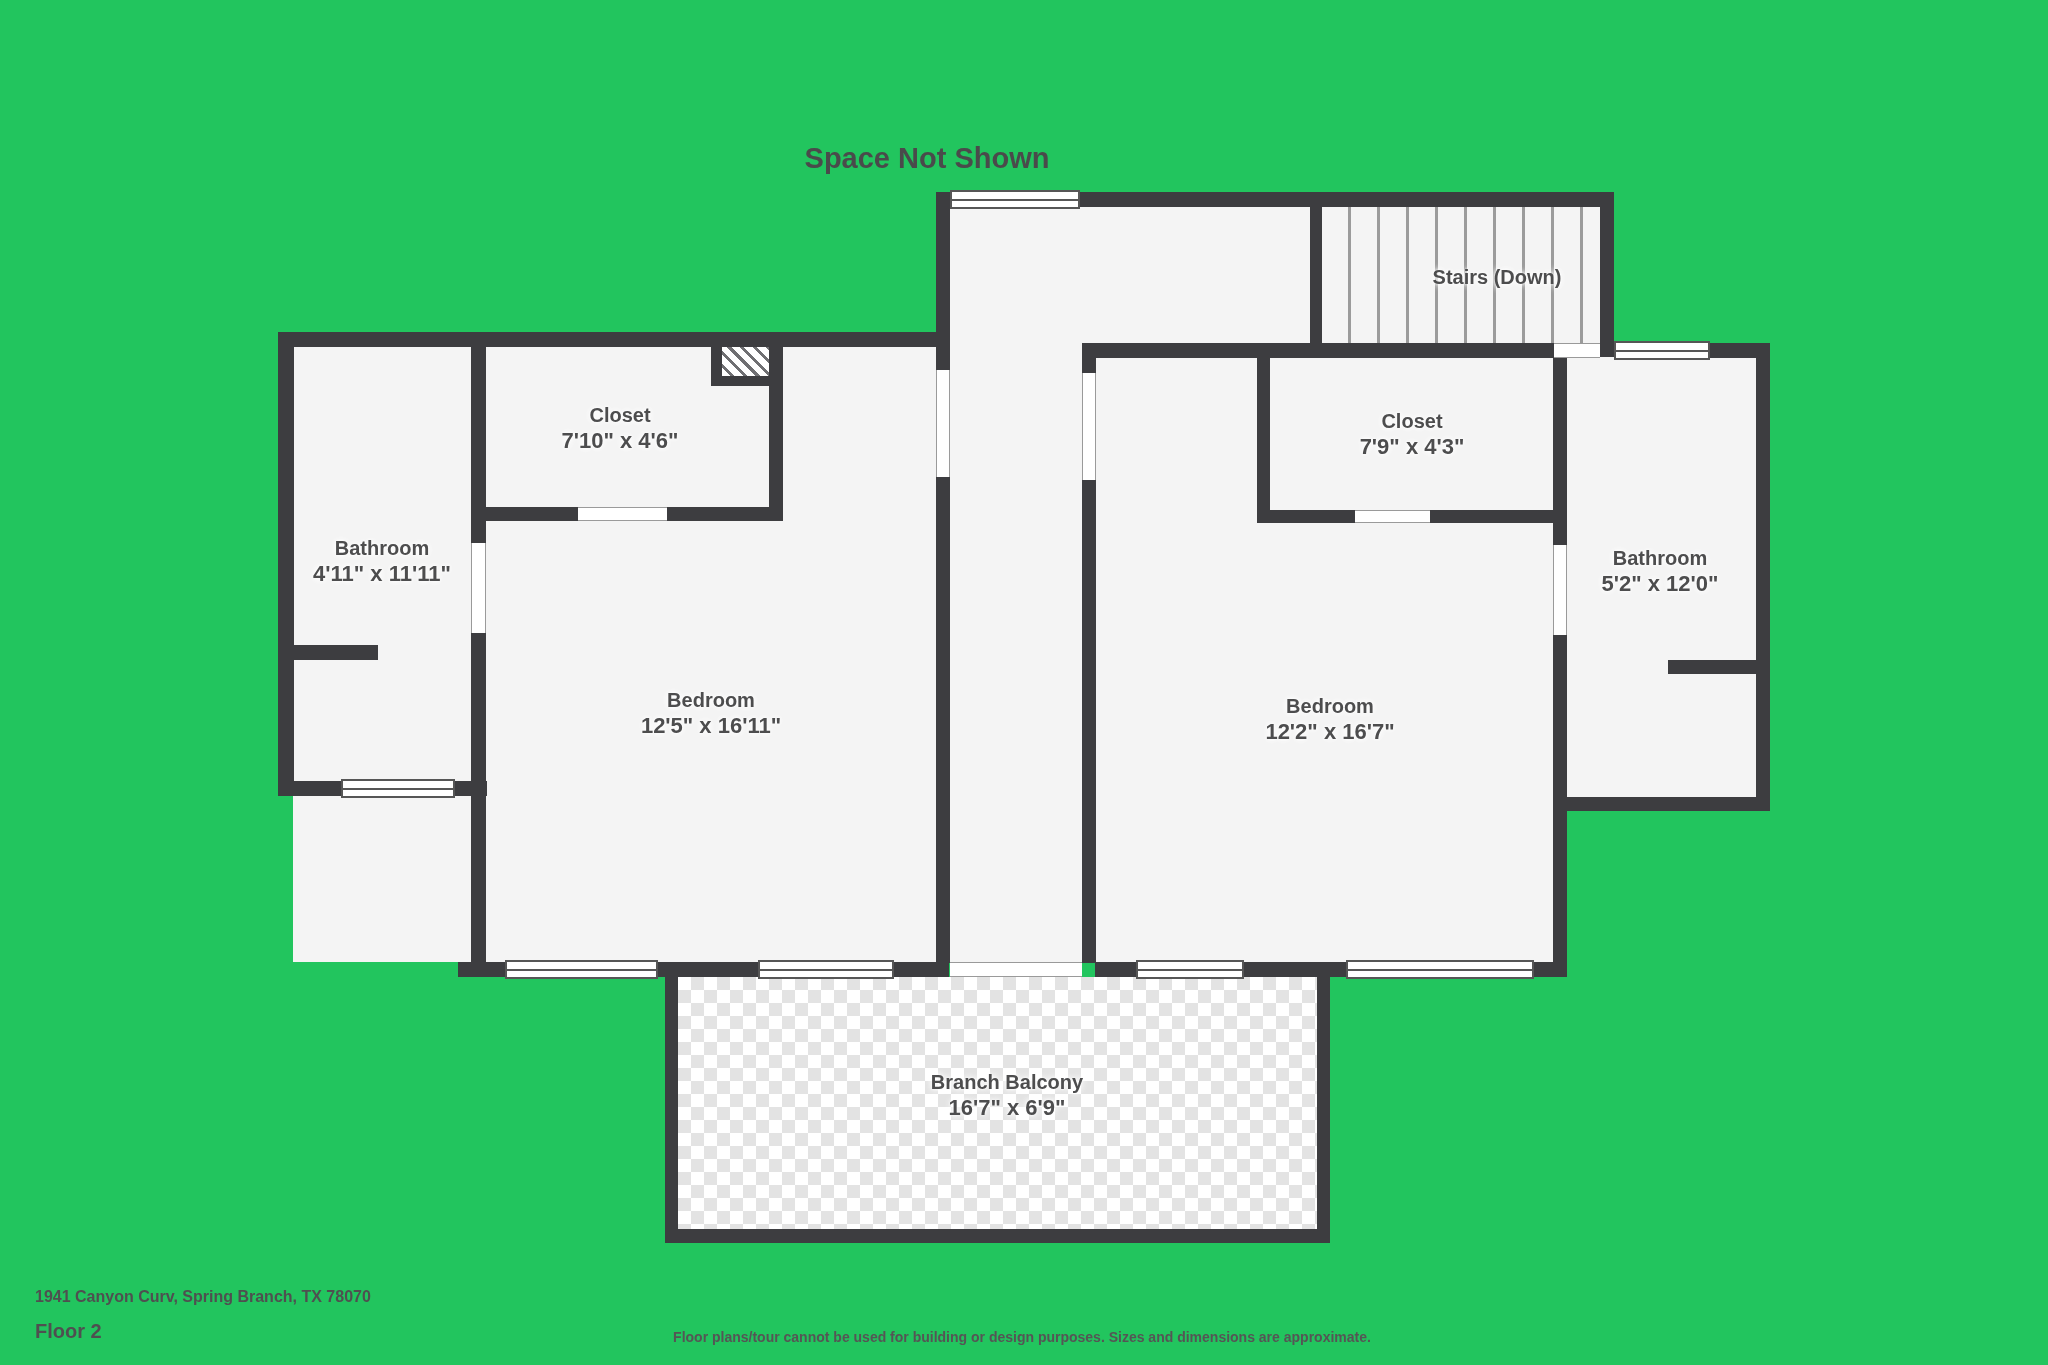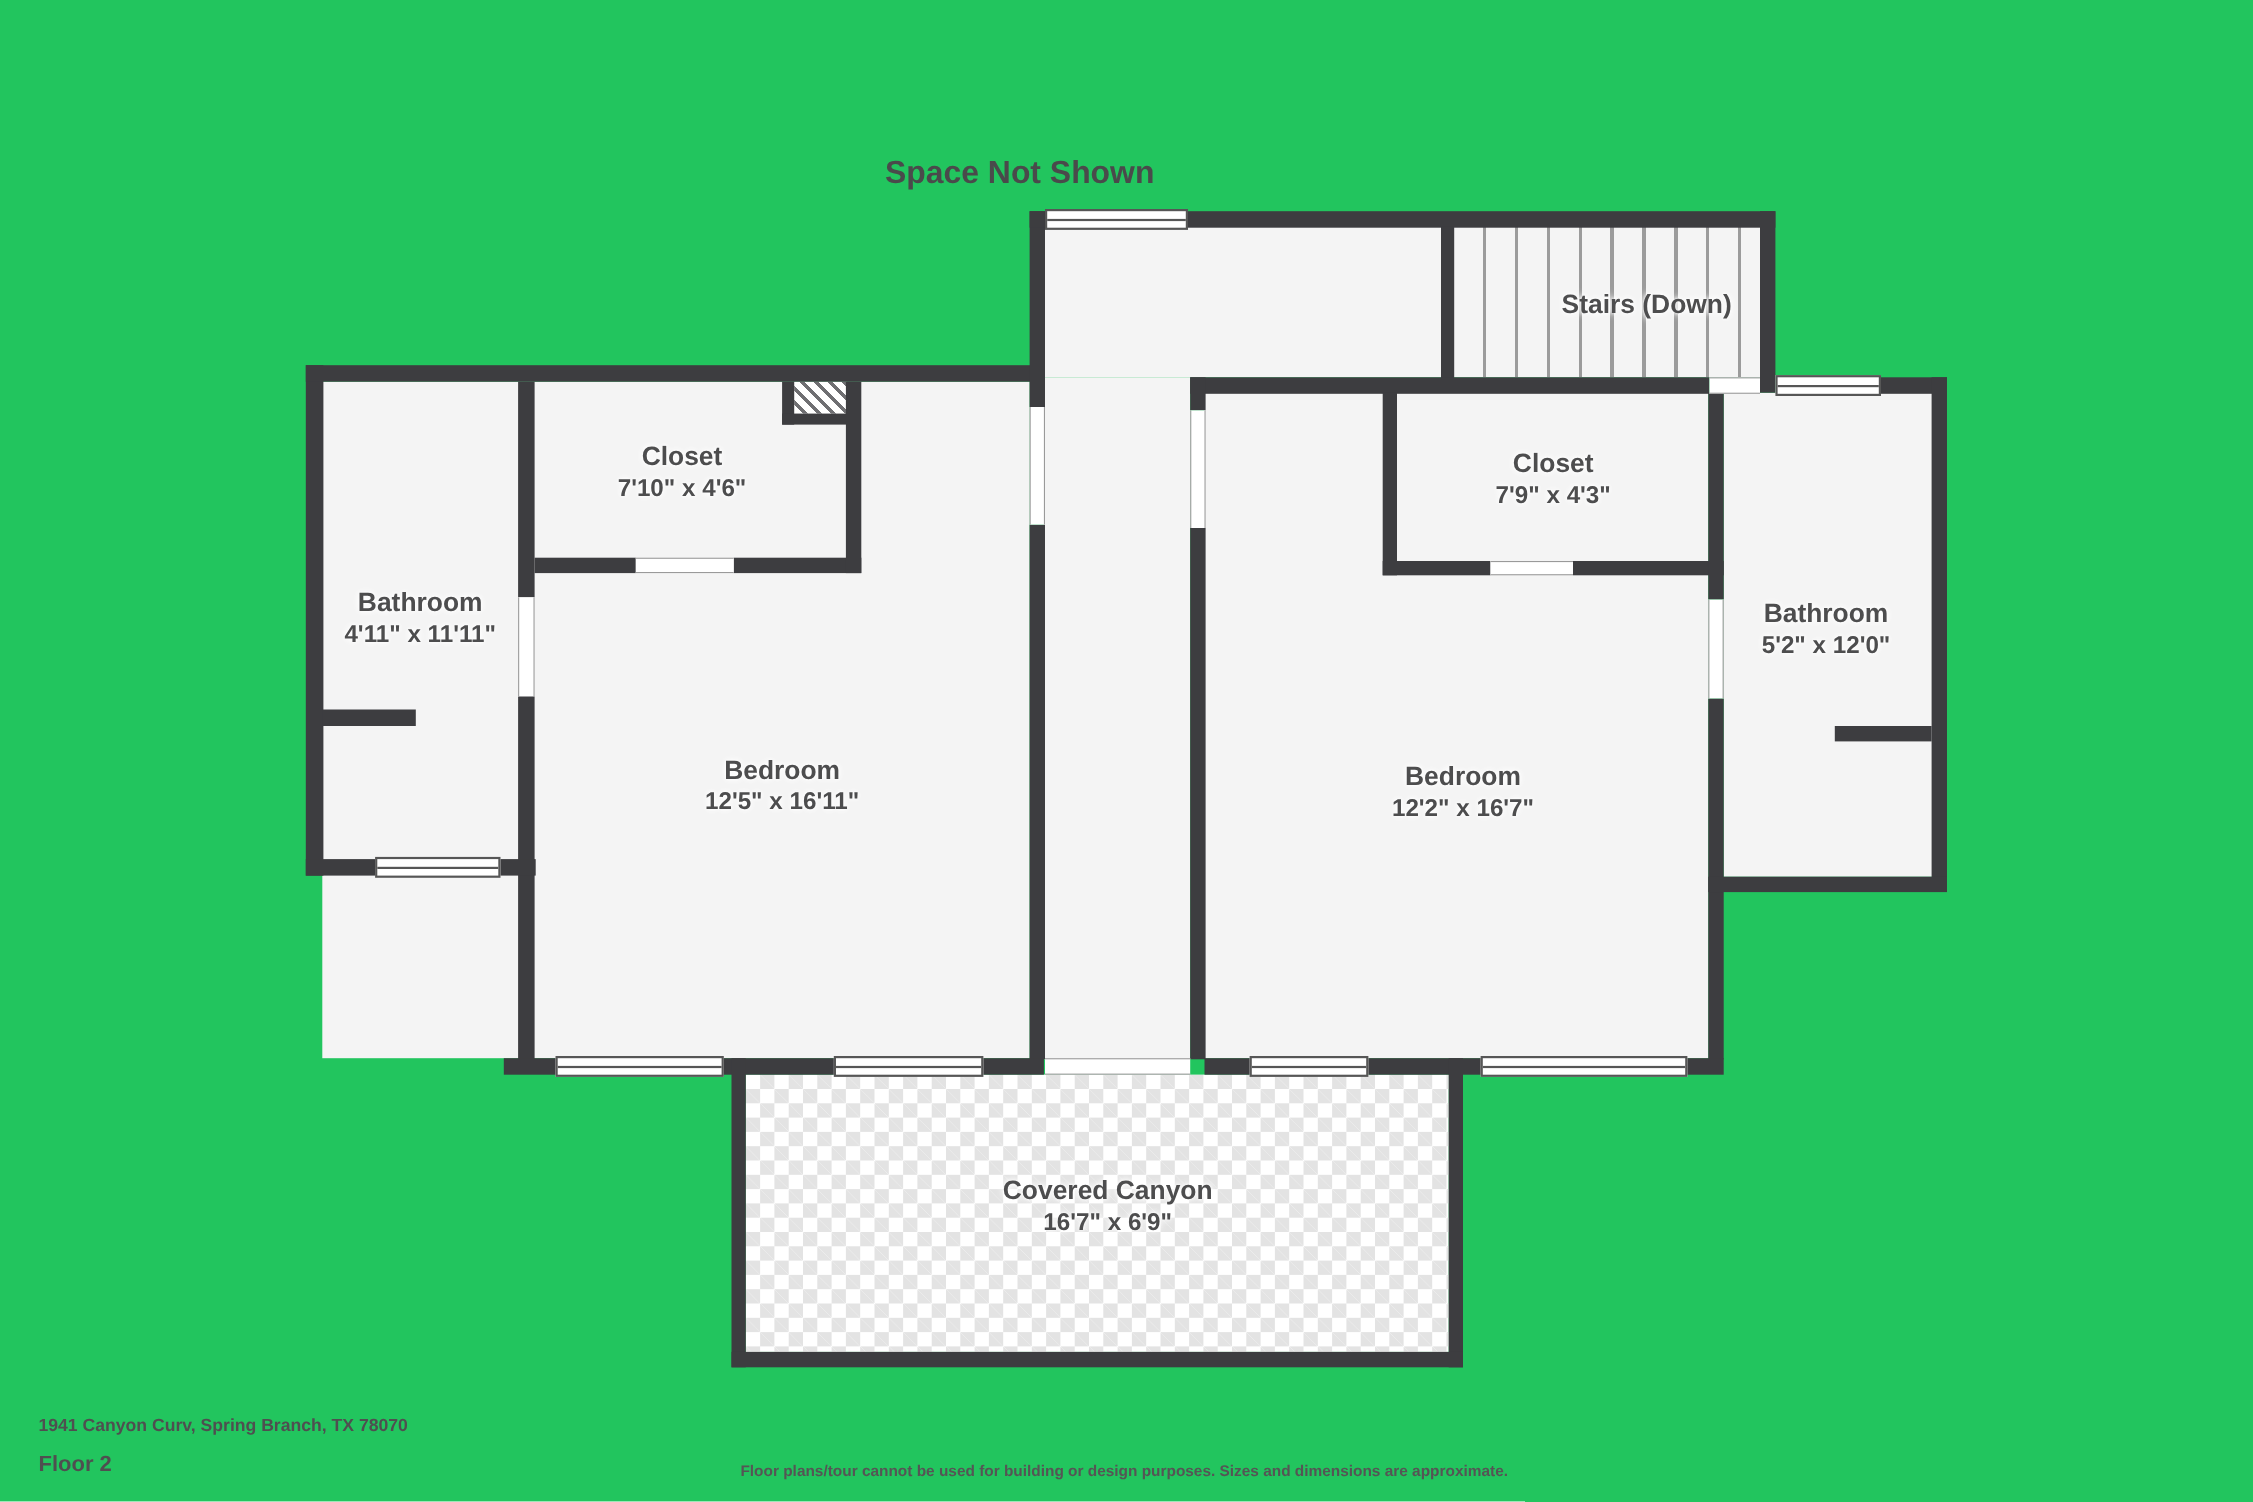--- a/index.html
+++ b/index.html
@@ -27,21 +27,21 @@
     background-image:
       linear-gradient(45deg,#e3e3e3 25%,transparent 25%,transparent 75%,#e3e3e3 75%),
       linear-gradient(45deg,#e3e3e3 25%,transparent 25%,transparent 75%,#e3e3e3 75%);
     background-size:26px 26px;background-position:0 0,13px 13px;
   }
   .room-label{
     position:absolute;z-index:5;transform:translate(-50%,-50%);
     text-align:center;color:#4d4d4e;white-space:nowrap;
     text-shadow:0 0 3px #fff,0 0 6px #fff,0 0 9px #fff;
   }
-  .room-label .nm{font-size:24px;font-weight:bold;line-height:1.15;text-align:center;}
+  .room-label .nm{font-size:20px;font-weight:bold;line-height:1.15;text-align:center;}
   .room-label .dm{font-size:22px;font-weight:bold;line-height:1.3;}
   .plan-title{
     position:absolute;z-index:5;transform:translate(-50%,-50%);
     font-size:29px;font-weight:bold;color:#4a4a4b;white-space:nowrap;
   }
   .footer-text{position:absolute;z-index:5;color:#4f4f50;font-weight:bold;white-space:nowrap;}
   .addr{left:35px;top:1288px;font-size:16px;}
   .floor{left:35px;top:1320px;font-size:20px;}
   .disclaimer{left:1022px;top:1329px;transform:translateX(-50%);font-size:14px;color:#555;}
 </style>
@@ -155,21 +155,21 @@
     <div class="nm">Bathroom</div>
     <div class="dm">5'2" x 12'0"</div>
   </div>
 
   <div class="room-label" style="left:1330px;top:721px;">
     <div class="nm">Bedroom</div>
     <div class="dm">12'2" x 16'7"</div>
   </div>
 
   <div class="room-label" style="left:1007px;top:1097px;">
-    <div class="nm">Covered Canyon</div>
+    <div class="nm">Branch Balcony</div>
     <div class="dm">16'7" x 6'9"</div>
   </div>
 
   <div class="footer-text addr">1941 Canyon Curv, Spring Branch, TX 78070</div>
   <div class="footer-text floor">Floor 2</div>
   <div class="footer-text disclaimer">Floor plans/tour cannot be used for building or design purposes. Sizes and dimensions are approximate.</div>
 
 </div>
 
 </body></html>

